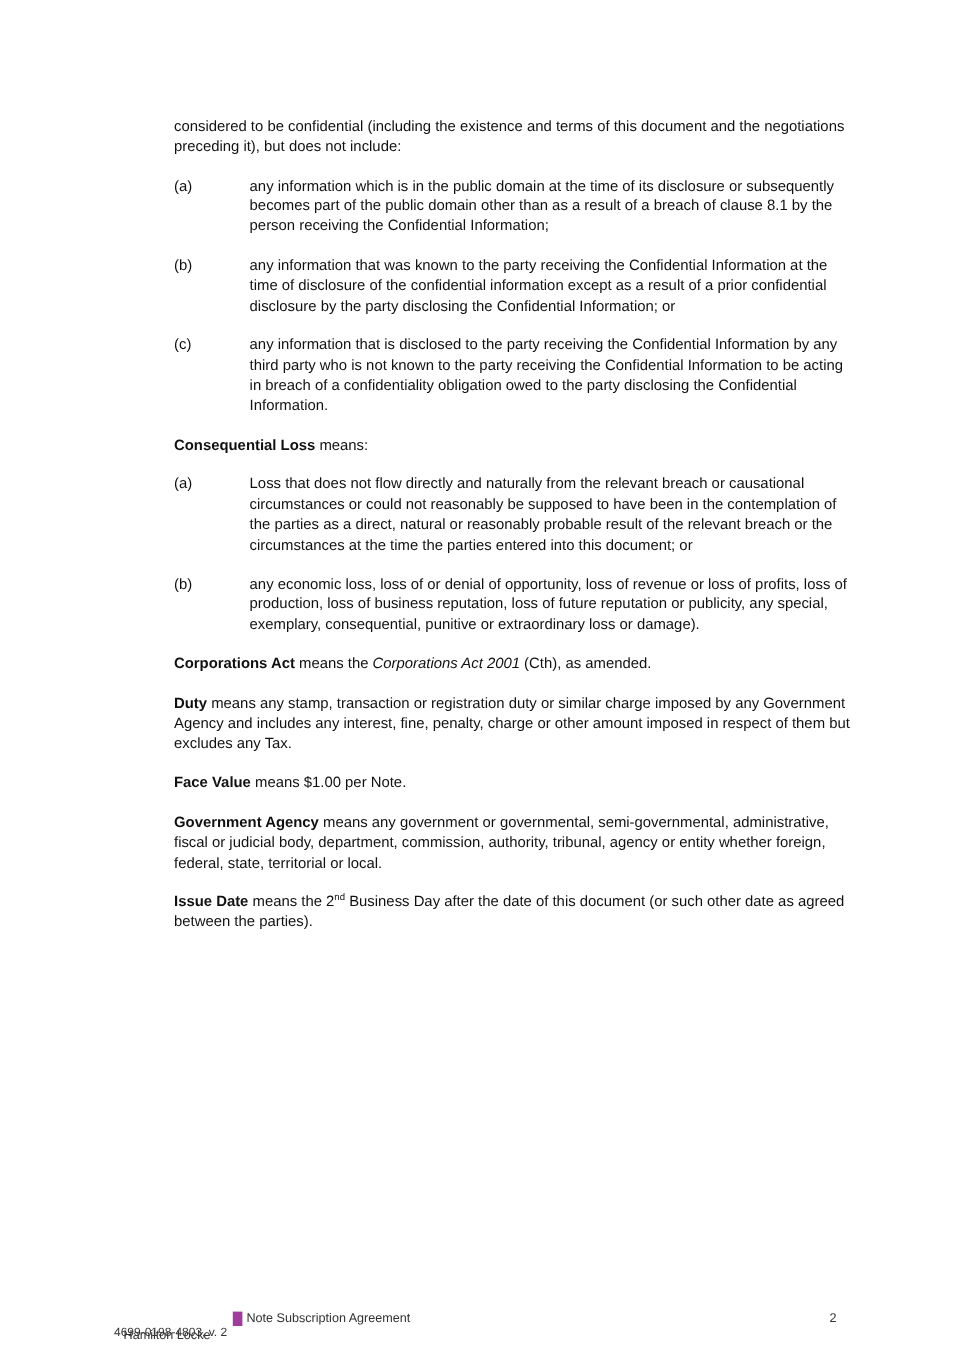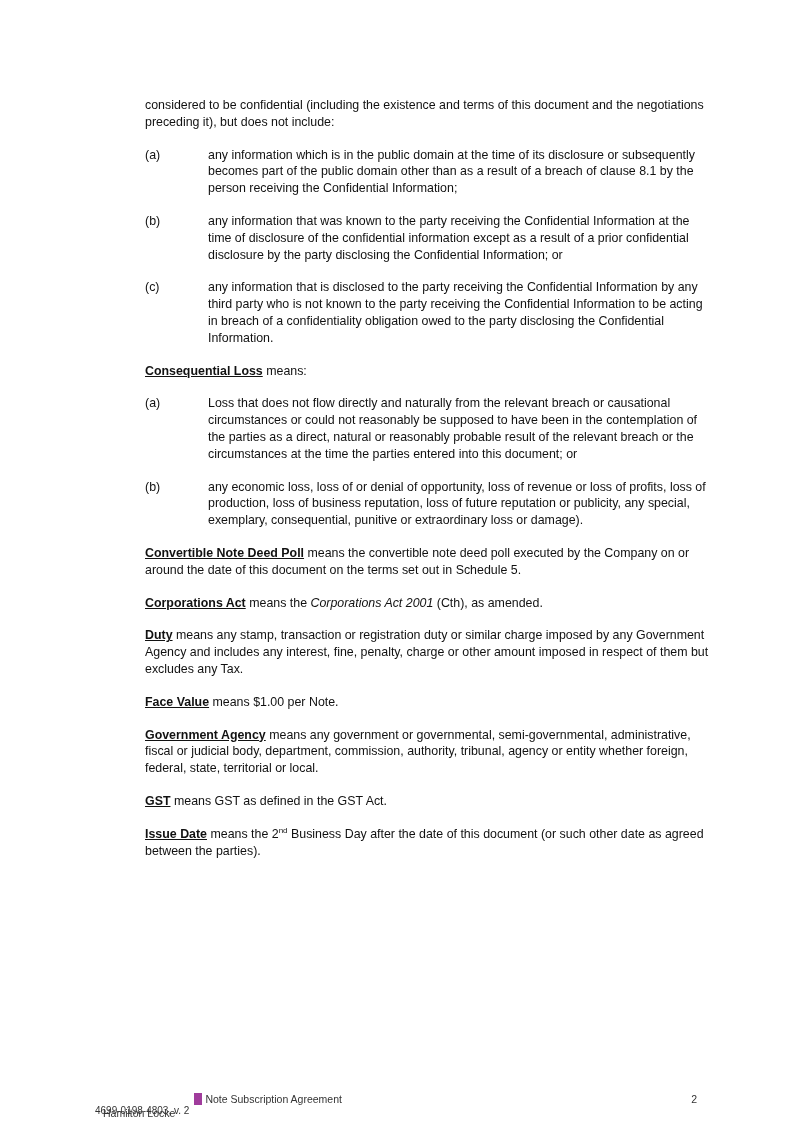--- a/index.html
+++ b/index.html
@@ -9,21 +9,21 @@
   }
   .page { position: absolute; left: 0; top: 0; width: 632px; height: 1131px; }
   .body-text {
     position: absolute; left: 145px; top: 97px; width: 565px;
     font-size: 12.4px; line-height: 16.8px;
   }
   p { margin: 0 0 16px 0; }
   .item { display: flex; margin: 0 0 16px 0; }
   .item .label { width: 48px; flex: 0 0 48px; }
   .item .text { flex: 1; margin-left: 15px; }
-  b { font-weight: bold; text-decoration: underline; }
+  b { font-weight: bold; }
   i { }
   sup { font-size: 8px; line-height: 0; vertical-align: super; margin-top: 28px; }
   .footer {
     position: absolute; left: 103px; top: 1079px; width: 594px;
     font-size: 10.5px; color: #333333; display: flex; align-items: center;
   }
   .footer .firm { margin-right: 19px; margin-top: 28px; }
   .footer .marker { width: 8px; height: 12px; display: inline-block; margin-right: 3px; }
   .footer .pg { margin-left: auto; }
   .docid {
@@ -57,31 +57,29 @@
       <span class="label">(a)</span>
       <span class="text">Loss that does not flow directly and naturally from the relevant breach or causational circumstances or could not reasonably be supposed to have been in the contemplation of the parties as a direct, natural or reasonably probable result of the relevant breach or the circumstances at the time the parties entered into this document; or</span>
     </div>
     <div class="item">
       <span class="label">(b)</span>
       <span class="text">any economic loss, loss of or denial of opportunity, loss of revenue or loss of profits, loss of production, loss of business reputation, loss of future reputation or publicity, any special, exemplary, consequential, punitive or extraordinary loss or damage).</span>
     </div>
 
 
 
-    <p><b>Convertible Note Deed Poll</b><span> means the convertible note deed poll executed by the Company on or around the date of this document on the terms set out in Schedule 5.</span></p>
 
     <p><b>Corporations Act</b><span> means the </span><i>Corporations Act 2001</i><span> (Cth), as amended.</span></p>
 
     <p><b>Duty</b><span> means any stamp, transaction or registration duty or similar charge imposed by any Government Agency and includes any interest, fine, penalty, charge or other amount imposed in respect of them but excludes any Tax.</span></p>
 
     <p><b>Face Value</b><span> means $1.00 per Note.</span></p>
 
     <p><b>Government Agency</b><span> means any government or governmental, semi-governmental, administrative, fiscal or judicial body, department, commission, authority, tribunal, agency or entity whether foreign, federal, state, territorial or local.</span></p>
 
-    <p><b>GST</b><span> means GST as defined in the GST Act.</span></p>
 
 
     <p><b>Issue Date</b><span> means the 2</span><sup>nd</sup><span> Business Day after the date of this document (or such other date as agreed between the parties).</span></p>
 
   </div>
 
   <div class="footer">
     <span class="firm">Hamilton Locke</span>
     <span class="marker" id="footer-marker" style="background: rgb(160, 60, 156);"></span>
     <span>Note Subscription Agreement</span>

